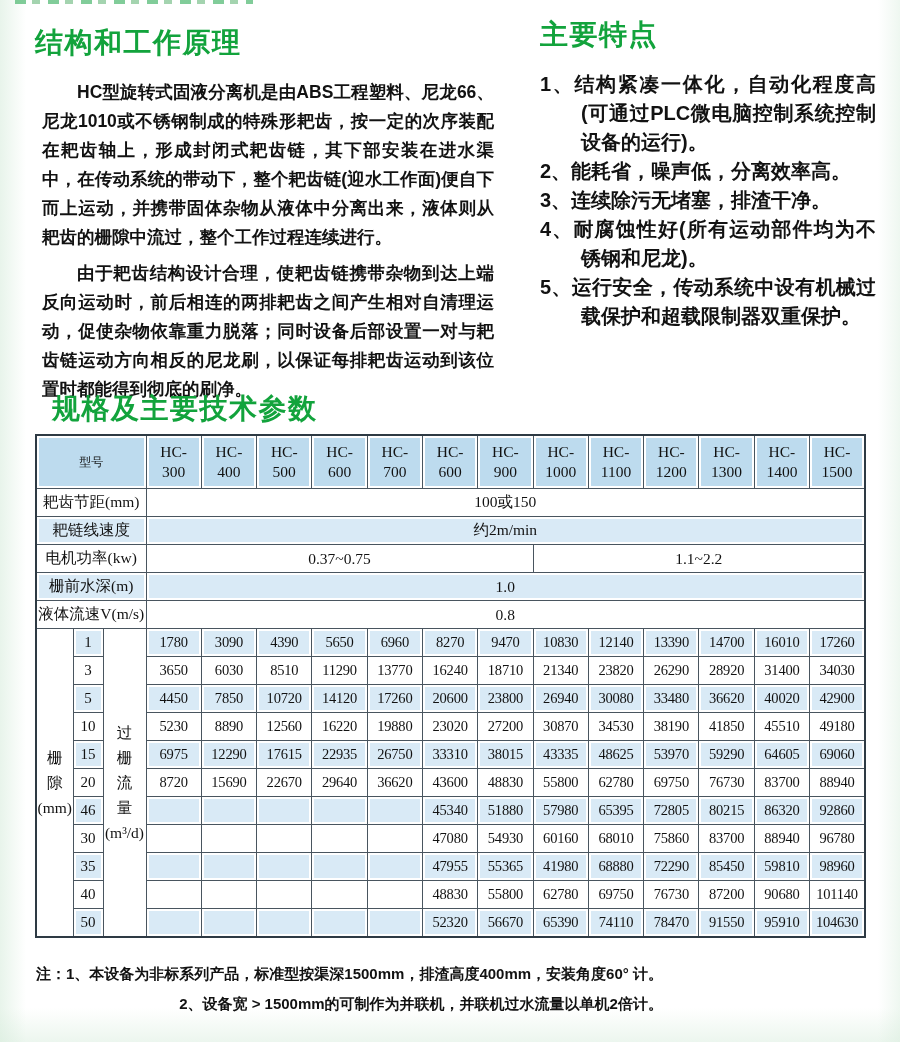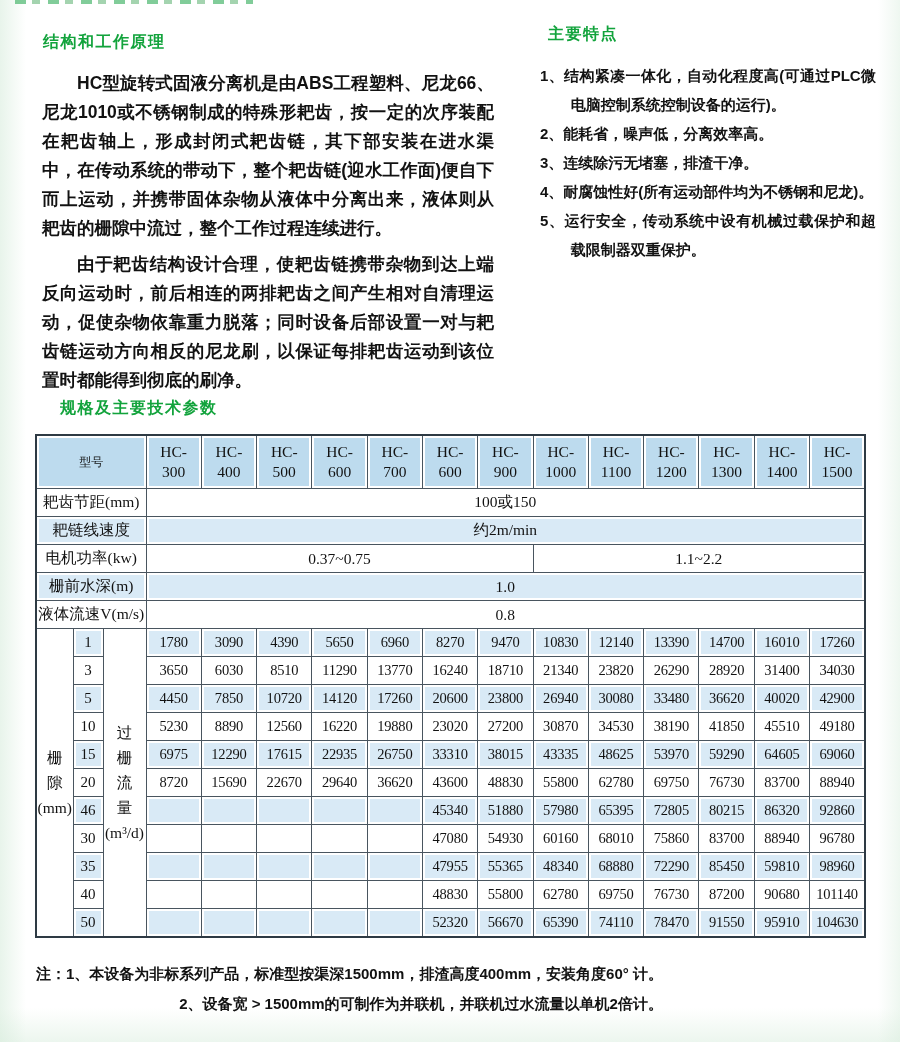--- a/index.html
+++ b/index.html
@@ -11,28 +11,28 @@
       linear-gradient(to top,    rgba(213,235,218,.45), rgba(255,255,255,0) 34px),
       #ffffff;
     font-family:"Liberation Sans","DejaVu Sans",sans-serif; color:#121212;
   }
   .crop-strip {
     position:absolute; top:0; left:15px; width:238px; height:4px; opacity:.55;
     background:repeating-linear-gradient(90deg,
       #1aa346 0 11px, transparent 11px 17px,
       #59b06e 17px 25px, transparent 25px 33px);
   }
-  .sec-title { margin:8px; font-size:16px; font-weight:bold; color:#12a33c; letter-spacing:1.5px; }
+  .sec-title { margin:0; font-size:28px; font-weight:bold; color:#12a33c; letter-spacing:1.5px; }
   .col-left  { position:absolute; left:35px; top:24px; width:466px; }
   .col-right { position:absolute; left:540px; top:16px; width:336px; }
   .col-left .sec-title, .col-right .sec-title { margin-bottom:16px; }
   .body-par { margin:7px; font-size:17.5px; font-weight:600; line-height:29px;
               text-align:justify; text-indent:2em; }
   .features { margin:10px 0 0; padding:0; list-style:none;
-              font-size:15px; font-weight:600; line-height:29px; }
+              font-size:20px; font-weight:600; line-height:29px; }
   .features li { padding-left:2.05em; text-indent:-2.05em; text-align:justify; }
   .spec-title { position:absolute; left:52px; top:390px; }
 
   .table-wrap { position:absolute; left:35px; top:434px; }
   table.spec { border-collapse:collapse; table-layout:fixed; width:831px;
                border:2px solid #2e3a44; background:#fff; }
   table.spec td {
     border:1px solid #49555f; padding:0; text-align:center; vertical-align:middle;
     box-shadow:inset 0 0 0 2px #fff; overflow:hidden;
     font-family:"Liberation Serif","DejaVu Serif",serif;
@@ -314,21 +314,21 @@
           </tr>
           <tr>
             <td class="bgs gap">35</td>
             <td class="bgs fval"></td>
             <td class="bgs fval"></td>
             <td class="bgs fval"></td>
             <td class="bgs fval"></td>
             <td class="bgs fval"></td>
             <td class="bgs fval">47955</td>
             <td class="bgs fval">55365</td>
-            <td class="bgs fval">48340</td>
+            <td class="bgs fval">41980</td>
             <td class="bgs fval">68880</td>
             <td class="bgs fval">72290</td>
             <td class="bgs fval">85450</td>
             <td class="bgs fval">59810</td>
             <td class="bgs fval">98960</td>
           </tr>
           <tr>
             <td class="bgw gap">40</td>
             <td class="bgw fval"></td>
             <td class="bgw fval"></td>

